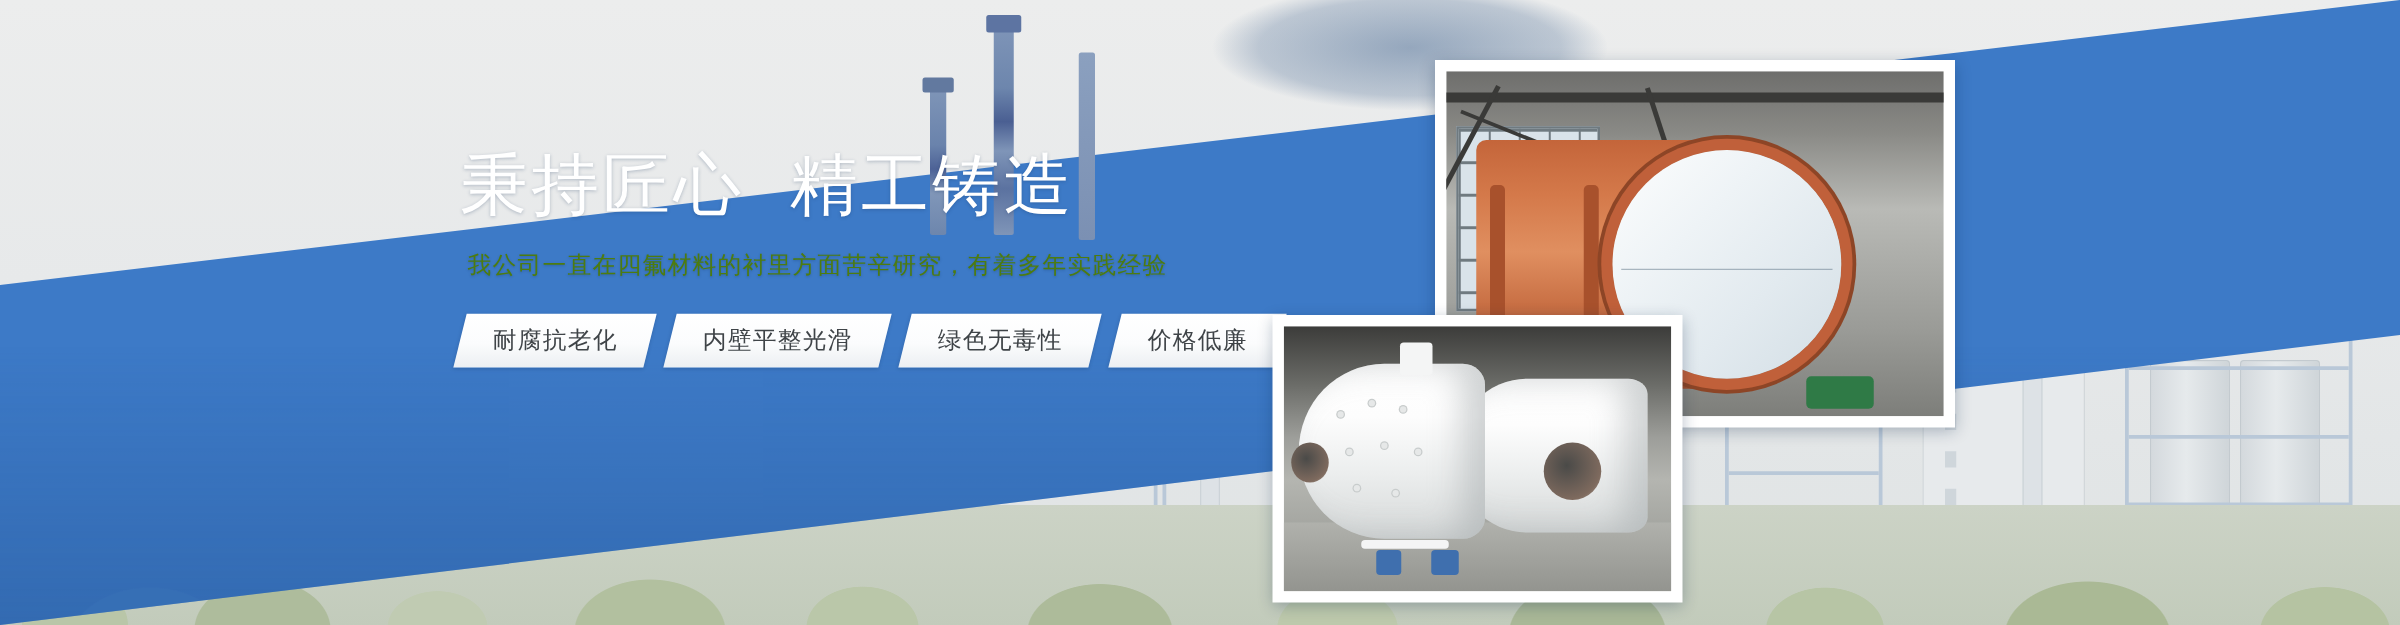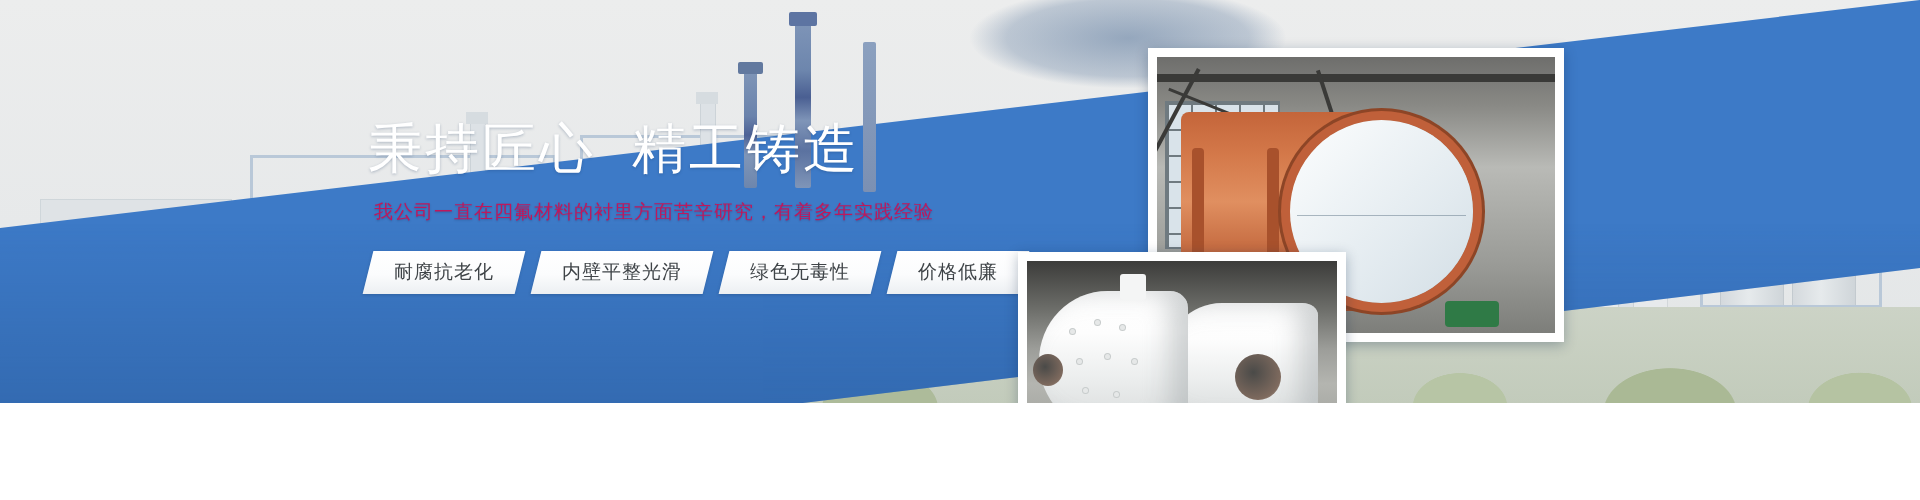--- a/index.html
+++ b/index.html
@@ -1,20 +1,20 @@
 <!DOCTYPE html>
 <html><head>
 <meta charset="utf-8">
 <style>
   html,body{margin:0;padding:0;background:#fff;}
   body{font-family:"Liberation Sans","DejaVu Sans",sans-serif;}
 
   #banner{
     position:relative;
-    width:1920px;height:403px;
+    width:1920px;height:500px;
     overflow:hidden;
     background:#e9eaea;
   }
 
   
   .bg-photo{position:absolute;inset:0;overflow:hidden;}
   .sky{
     position:absolute;left:0;top:0;width:1920px;height:500px;
     background:linear-gradient(#eceded 0%,#e7e9ea 45%,#e3e6e7 70%,#dfe3e4 100%);
   }
@@ -76,21 +76,21 @@
     color:#ffffff;
     font-size:54px;
     line-height:1.05;
     letter-spacing:3px;
     font-weight:400;
     white-space:pre;
     text-shadow:0 1px 3px rgba(20,50,90,.28);
     margin:0;
   }
   .subtitle{
-    color:#be185d;
+    color:#4d7c0f;
     font-size:19px;
     letter-spacing:1px;
     margin:22px 0 0 6px;
     text-shadow:0 1px 2px rgba(20,50,90,.30);
   }
   .tags{display:flex;align-items:center;margin:26px 0 0 0;}
   .tag{
     position:relative;
     background:linear-gradient(180deg,#ffffff 0%,#fbfcfd 55%,#eceff2 100%);
     color:#3f4448;

